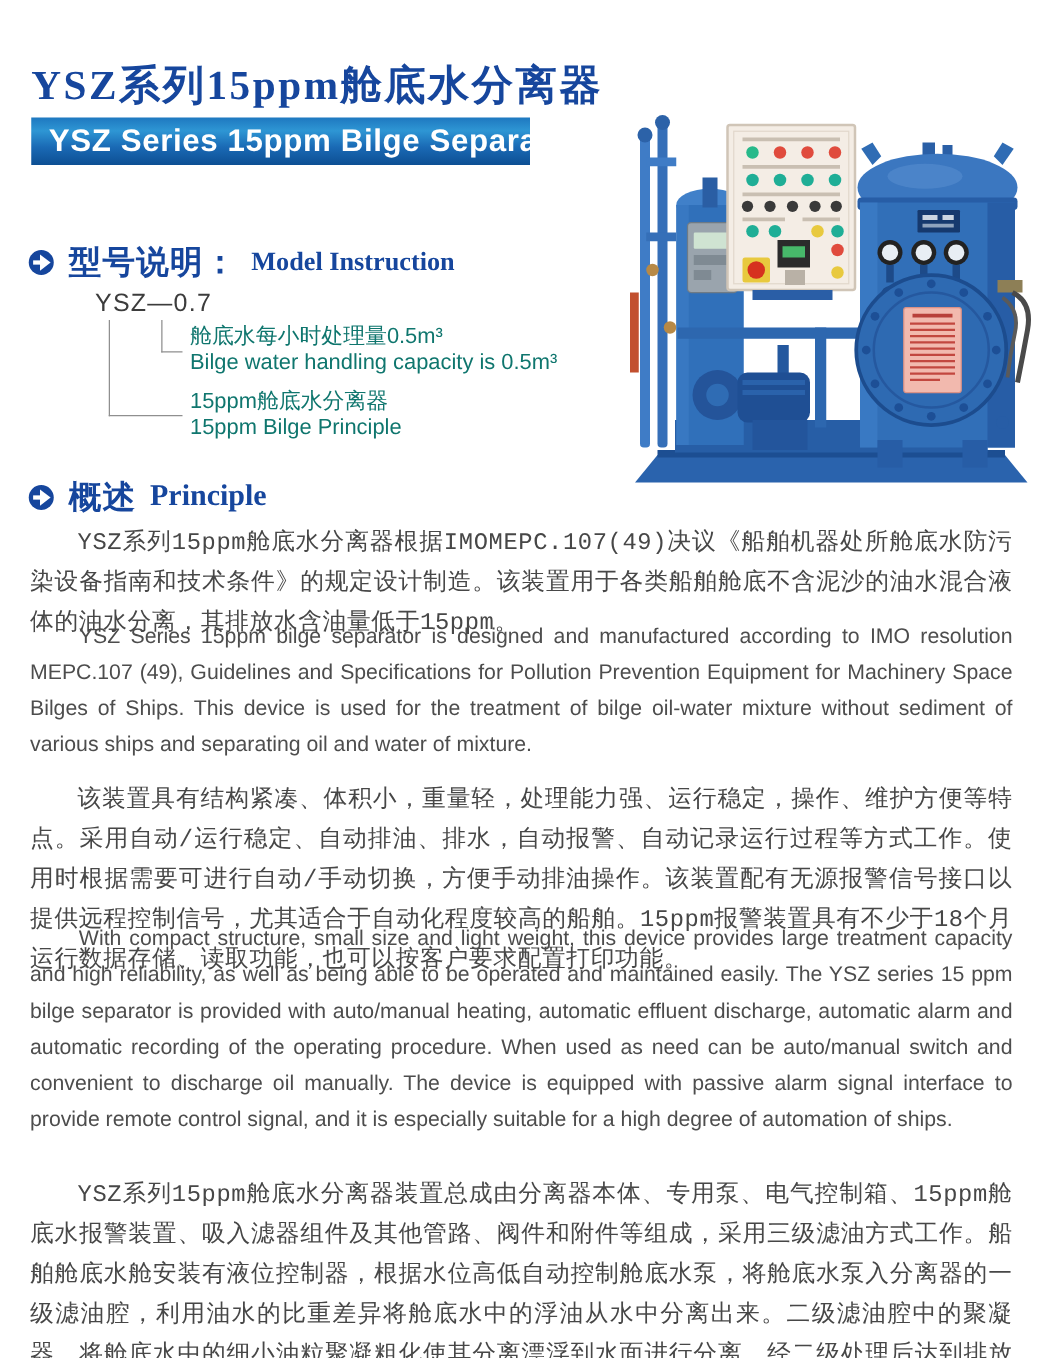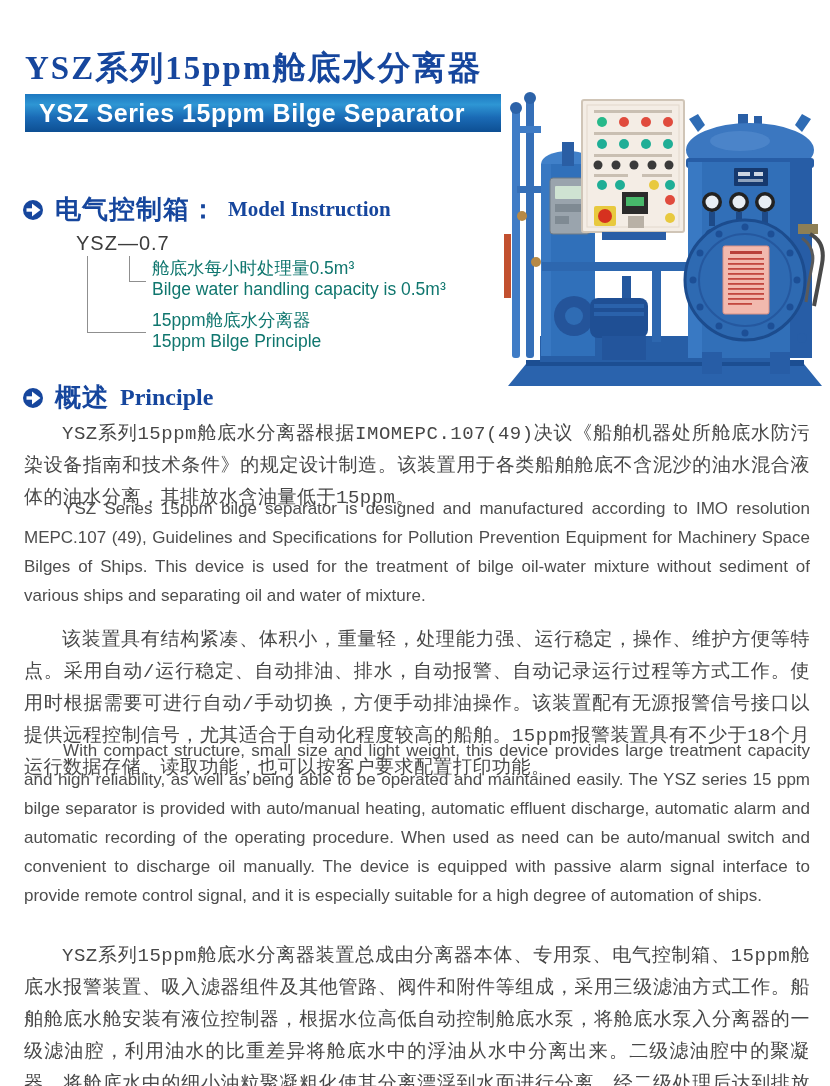--- a/index.html
+++ b/index.html
@@ -8,21 +8,21 @@
     font-family:"Liberation Sans","DejaVu Sans",sans-serif;
     margin-top:42px;
   }
   
   .title-cn{
     position:absolute;left:25px;top:4px;margin:0;
     font-family:"Liberation Serif","DejaVu Serif",serif;
     font-size:33px;font-weight:bold;color:#16469d;letter-spacing:2px;white-space:nowrap;
   }
   .banner{
-    position:absolute;left:25px;top:52px;width:476px;height:38px;
+    position:absolute;left:25px;top:52px;width:399px;height:38px;
     background:linear-gradient(180deg,#1e78c0 0%,#2e96d4 28%,#1a6ab5 62%,#0d4f93 100%);
     display:flex;align-items:center;
   }
   .banner span{
     color:#ffffff;font-weight:bold;font-size:25px;padding-left:14px;letter-spacing:0.5px;white-space:nowrap;
   }
   
   .product{position:absolute;left:502px;top:24px;width:326px;height:326px;margin:0;}
   
   .sec-head{position:absolute;left:22px;display:flex;align-items:center;gap:11px;}
@@ -205,21 +205,21 @@
       <circle cx="300" cy="272" r="5" fill="#275da6"></circle>
     </svg>
   </figure>
 
   <div class="sec-head model head-model">
     <svg class="bullet" width="22" height="22" viewBox="0 0 22 22">
       <circle cx="11" cy="11" r="10" fill="#16469d"></circle>
       <rect x="4.5" y="9.3" width="7" height="3.4" fill="#ffffff"></rect>
       <polygon points="10,4.5 18.5,11 10,17.5" fill="#ffffff"></polygon>
     </svg>
-    <span class="h-cn">电气控制箱：</span>
+    <span class="h-cn">型号说明：</span>
     <span class="h-en">Model Instruction</span>
   </div>
 
   <div class="model-code">YSZ—0.7</div>
   <div class="conn conn-cap"></div>
   <div class="conn conn-type"></div>
   <div class="m-label m-label-cap">
     <div>舱底水每小时处理量0.5m³</div>
     <div>Bilge water handling capacity is 0.5m³</div>
   </div>

